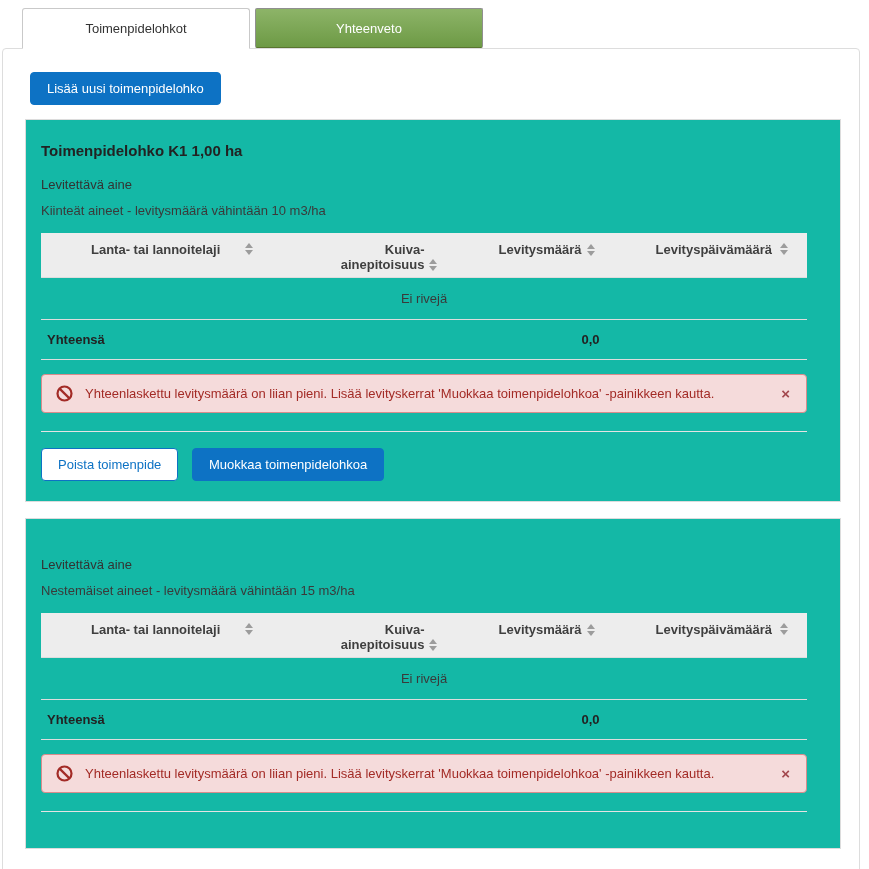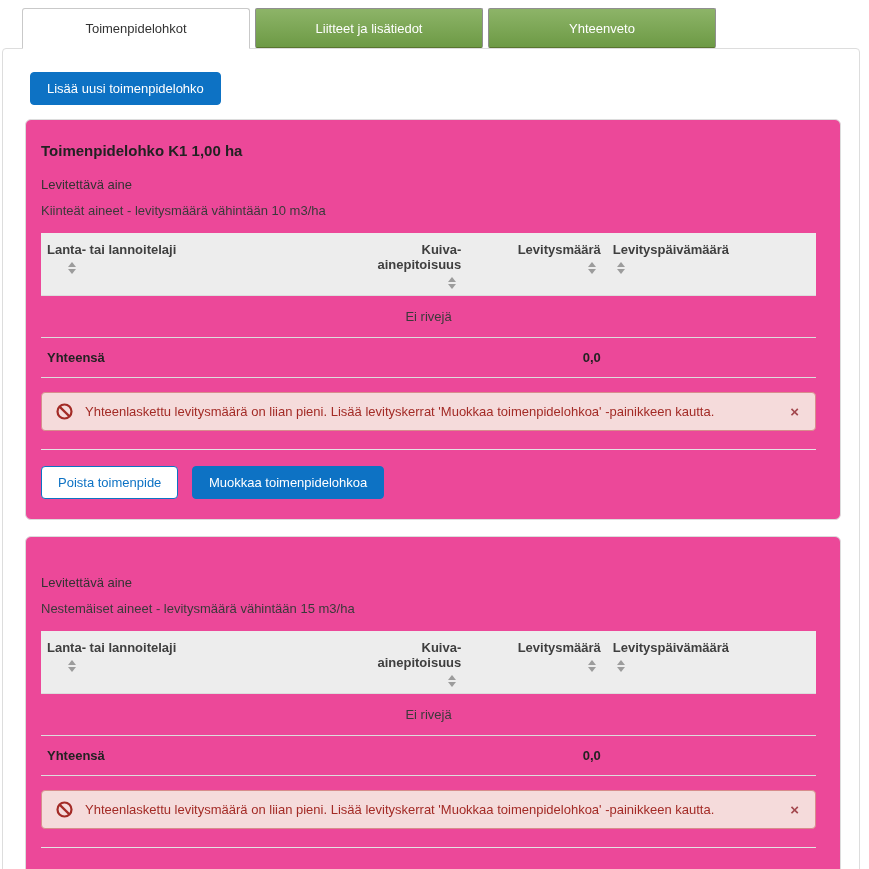--- a/index.html
+++ b/index.html
@@ -37,34 +37,34 @@
     display:inline-block; border-radius:4px; font-weight:normal; font-size:13px;
     padding:8px 16px; line-height:15px; cursor:pointer; border:1px solid transparent;
     font-family:"Liberation Sans", sans-serif;
   }
   .btn-primary { background:#0d72c4; border-color:#0d72c4; color:#fff; }
   .btn-outline { background:#fff; border-color:#0d72c4; color:#0d72c4; }
   .add-btn { margin:3px 0 14px 5px; }
 
   
   .panel {
-    border:1px solid #dcdcdc; border-radius:6px; background:#ec4899;
-    padding:20px 24px 20px 15px; margin-bottom:16px;
+    border:1px solid #dcdcdc; border-radius:0; background:#14b8a6;
+    padding:20px 33px 20px 15px; margin-bottom:16px;
   }
   .panel-title { font-size:15px; font-weight:bold; color:#222; margin:2px 0 0 0; }
   .material-label { font-weight:normal; margin-top:18px; }
   .material-value { margin-top:11px; color:#3a3a3a; }
 
   
   table.datatable { width:100%; border-collapse:collapse; margin-top:15px; font-size:13px; }
   table.datatable thead th {
     background:#ededed; border-bottom:1px solid #ddd; font-weight:bold; color:#3f3f3f;
     padding:9px 6px 5px 6px; vertical-align:top;
   }
-  .th-inner { display:flex; flex-direction:column; gap:4px; }
+  .th-inner { display:flex; flex-direction:row; gap:4px;margin-left:44px; }
   .th-left  .th-inner { align-items:flex-start; text-align:left; }
   .th-right .th-inner { align-items:flex-end; text-align:right; }
   .th-left.indent .sort-icon { margin-left:20px; }
   .th-left .sort-icon { margin-left:3px; }
   .th-right .sort-icon { margin-right:4px; }
 
   .sort-icon { display:inline-flex; flex-direction:column; gap:2px; cursor:pointer; padding:1px; }
   .sort-icon i { display:block; width:0; height:0; border-left:4px solid transparent; border-right:4px solid transparent; }
   .sort-icon .up   { border-bottom:5px solid #9c9c9c; }
   .sort-icon .down { border-top:5px solid #9c9c9c; }
@@ -87,23 +87,20 @@
 
   .divider { border:none; border-top:1px solid #e4e4e4; margin:18px 0 16px 0; }
   .panel-actions .btn + .btn { margin-left:10px; }
 </style>
 </head>
 <body>
 
 <div class="tabbar">
   <div class="tab active">
       <span>Toimenpidelohkot</span>
-    </div>
-  <div class="tab green">
-      <span>Liitteet ja lisätiedot</span>
     </div>
   <div class="tab green">
       <span>Yhteenveto</span>
     </div>
 </div>
 
 <div class="content">
 
   <button class="btn btn-primary add-btn">Lisää uusi toimenpidelohko</button>
 

